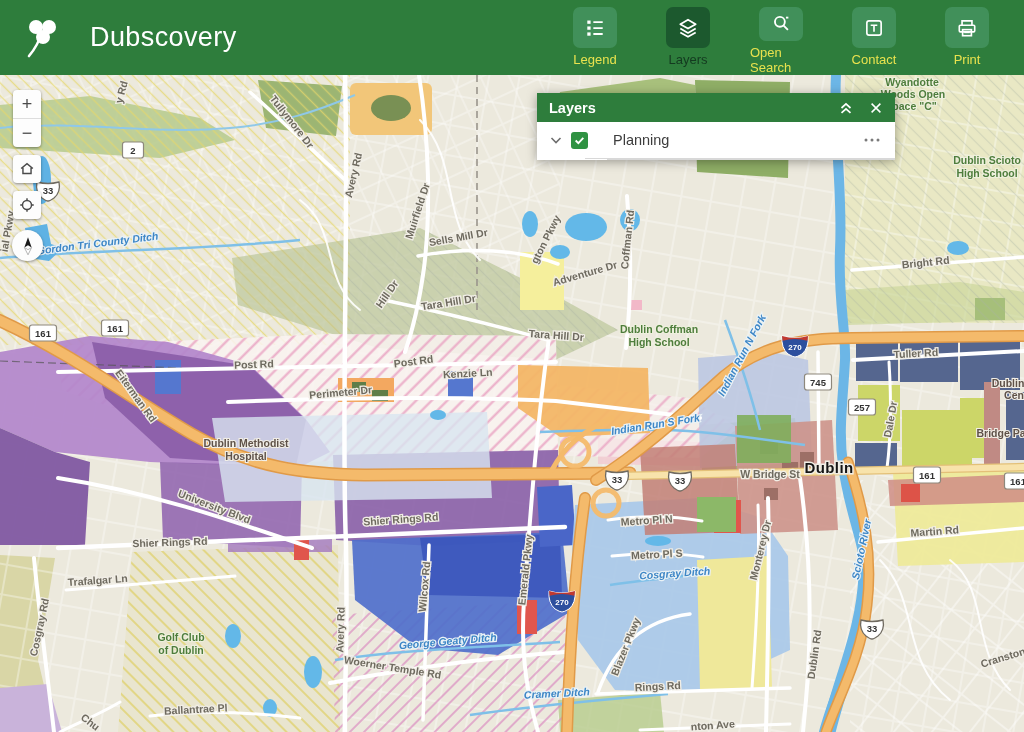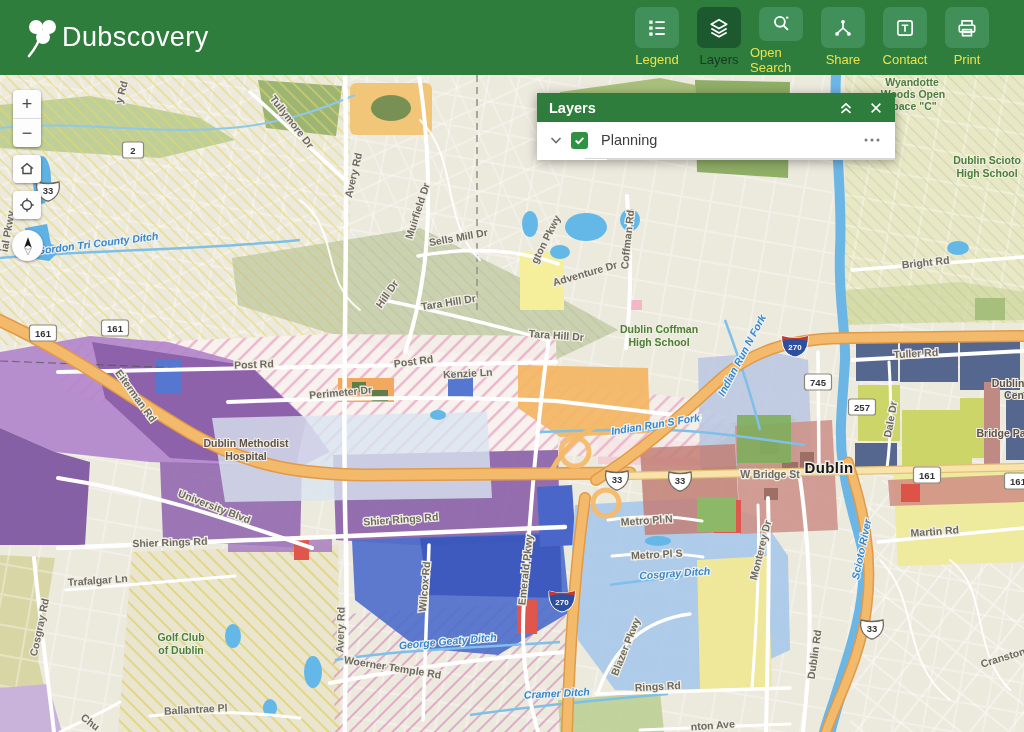--- a/index.html
+++ b/index.html
@@ -3,41 +3,41 @@
 <meta charset="utf-8">
 <style>
   html,body{margin:0;padding:0;width:1024px;height:732px;overflow:hidden;
     font-family:"Liberation Sans",sans-serif;background:#ece9dd;}
   #stage{position:relative;width:1024px;height:732px;overflow:hidden;}
 
   
   #header{position:absolute;top:0;left:0;width:1024px;height:75px;background:#2e7d3c;
     display:flex;align-items:center;z-index:30;}
   #logo{margin-left:22px;width:40px;height:44px;}
-  #app-title{color:#fff;font-size:27px;font-weight:500;letter-spacing:.4px;margin-left:0;}
-  #toolbar{position:absolute;right:26px;top:0;height:75px;display:flex;}
+  #app-title{color:#fff;font-size:27px;font-weight:500;letter-spacing:.4px;margin-left:28px;}
+  #toolbar{position:absolute;right:26px;top:0;height:75px;display:flex;gap:31px;}
   .tbtn{width:62px;display:flex;flex-direction:column;align-items:center;cursor:pointer;}
   .tile{width:44px;height:41px;margin-top:7px;border-radius:7px;background:#41905a;
     display:flex;align-items:center;justify-content:center;}
   .tbtn.active .tile{background:#1c592e;}
   .tlabel{margin-top:4px;font-size:13px;color:#e9e24e;}
   .tbtn.active .tlabel{color:#143a20;}
   .tile svg{width:22px;height:22px;}
 
   
   #panel{position:absolute;left:537px;top:93px;width:358px;z-index:25;background:#fff;
     box-shadow:0 2px 10px rgba(0,0,0,.35);}
   #panel-header{height:29px;background:#2e7d3c;display:flex;align-items:center;}
   #panel-title{color:#fff;font-size:14.5px;font-weight:700;margin-left:12px;flex:1;}
   .phicon{width:22px;height:22px;margin-right:8px;cursor:pointer;display:flex;align-items:center;justify-content:center;}
   .prow{display:flex;align-items:center;height:36px;position:relative;}
   .prow .chev{width:14px;margin-left:12px;cursor:pointer;}
   .cbox{width:17px;height:17px;border-radius:3px;background:#2f9242;display:flex;
     align-items:center;justify-content:center;cursor:pointer;}
-  .prow .lbl{font-size:14.5px;color:#3d3d3d;margin-left:13px;flex:1;}
+  .prow .lbl{font-size:14.5px;color:#3d3d3d;margin-left:25px;flex:1;}
   .dots{margin-right:14px;cursor:pointer;}
   .pdiv{height:1px;background:#d8d8d8;margin-left:48px;}
   .pdiv2{height:1px;background:#d8d8d8;margin-left:70px;}
 
   
   .mctl{position:absolute;left:13px;background:#fdfdfd;border-radius:4px;z-index:20;
     box-shadow:0 1px 3px rgba(0,0,0,.4);width:28px;}
   .mbtn{width:28px;height:28px;display:flex;align-items:center;justify-content:center;
     cursor:pointer;font-size:18px;color:#4a4a4a;}
   #zoomctl{top:90px;} #zoomctl .mbtn:first-child{border-bottom:1px solid #ddd;}
@@ -405,31 +405,20 @@
             <svg viewBox="0 0 20 20" fill="none" stroke="#fff" stroke-width="1.7">
         <circle cx="9" cy="8" r="4.5"></circle>
               <path d="M12.4,11.4 L16.3,15.3"></path>
               <path d="M14.5,4.2 h2.2"></path>
             </svg>
           </div>
       <div class="tlabel">Open Search</div>
     </div>
     <div class="tbtn">
       <div class="tile">
-            <svg viewBox="0 0 20 20">
-        <path d="M10,5.5 V10 M10,10 L5.2,14.5 M10,10 L14.8,14.5" stroke="#fff" stroke-width="1.5" fill="none"></path>
-        <circle cx="10" cy="4.4" r="1.7" fill="#fff"></circle>
-              <circle cx="4.6" cy="15.4" r="1.7" fill="#fff"></circle>
-              <circle cx="15.4" cy="15.4" r="1.7" fill="#fff"></circle>
-            </svg>
-          </div>
-      <div class="tlabel">Share</div>
-    </div>
-    <div class="tbtn">
-      <div class="tile">
             <svg viewBox="0 0 20 20" fill="none" stroke="#fff" stroke-width="1.5">
         <rect x="3.5" y="3.5" width="13" height="13" rx="2"></rect>
         <path d="M7,7.5 H13 M10,7.5 V13.5"></path>
             </svg>
           </div>
       <div class="tlabel">Contact</div>
     </div>
     <div class="tbtn">
       <div class="tile">
             <svg viewBox="0 0 20 20" fill="none" stroke="#fff" stroke-width="1.5">

